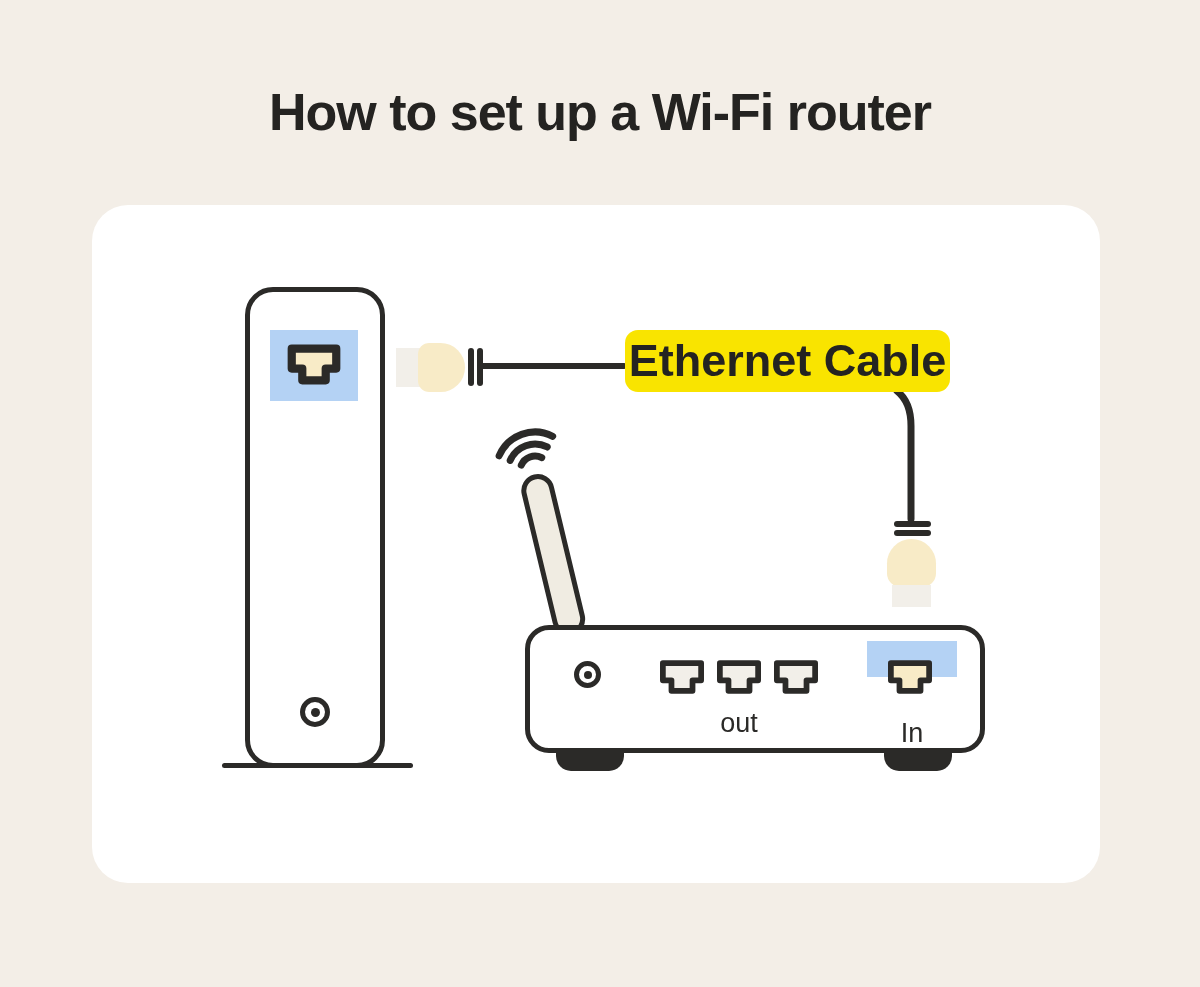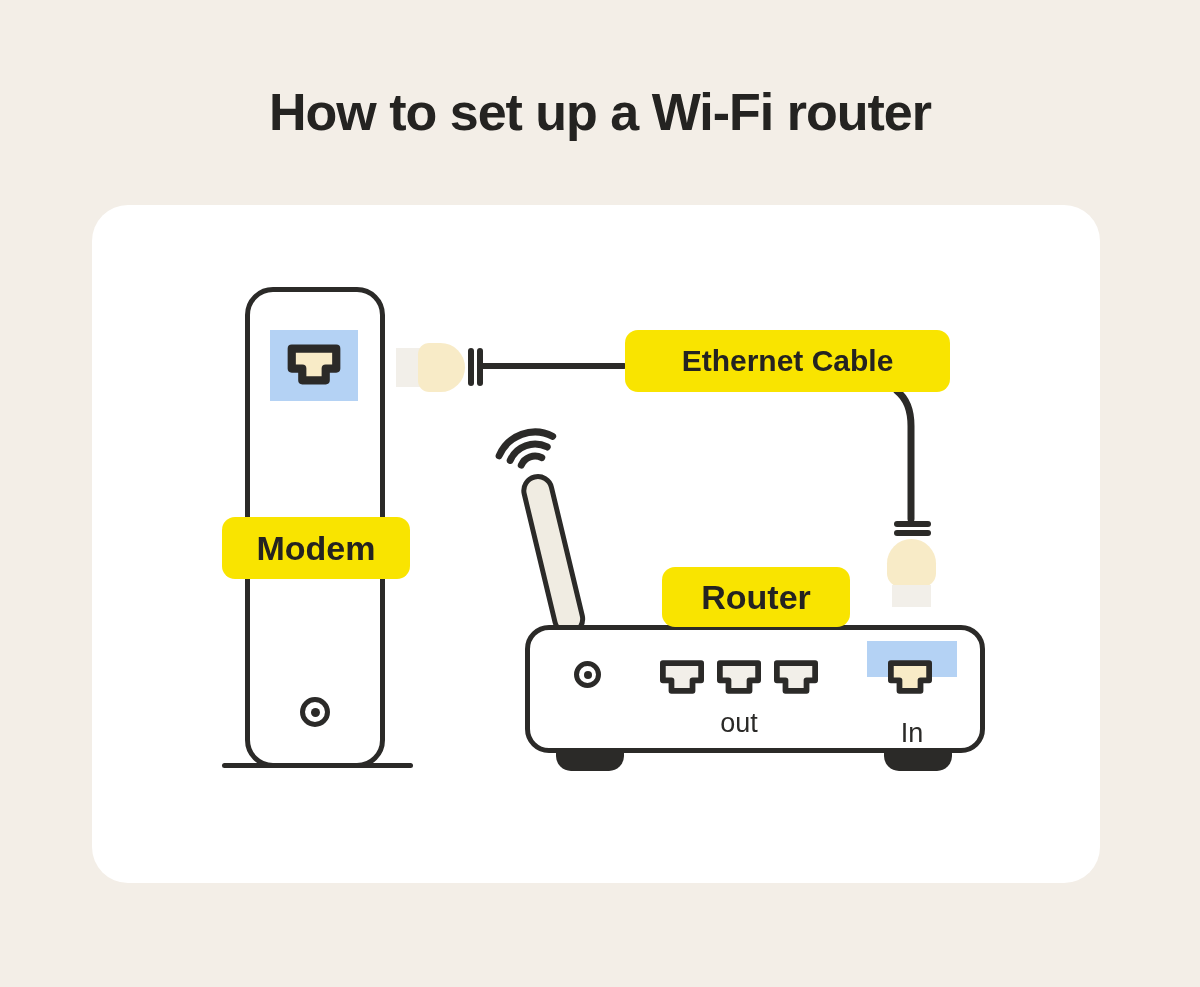--- a/index.html
+++ b/index.html
@@ -36,21 +36,21 @@
     display:flex;align-items:center;justify-content:center;
   }
   .power .dot{width:9px;height:9px;border-radius:50%;background:var(--outline-dark);}
   .modem-power{left:300px;top:697px;width:30px;height:30px;}
   
   .tag{
     background:var(--accent-yellow);border-radius:13px;color:var(--text-dark);
     font-weight:800;display:flex;align-items:center;justify-content:center;z-index:8;
   }
   .tag-modem{left:222px;top:517px;width:188px;height:62px;font-size:34px;}
-  .tag-ethernet{left:625px;top:330px;width:325px;height:62px;font-size:30px;}
+  .tag-ethernet{left:625px;top:330px;width:325px;height:62px;font-size:45px;}
   .tag-router{left:662px;top:567px;width:188px;height:60px;font-size:34px;}
   
   .plug1-base{left:396px;top:348px;width:28px;height:39px;background:var(--neutral-light);z-index:5;}
   .plug1-head{left:418px;top:343px;width:47px;height:49px;background:var(--port-cream);
     border-radius:12px 26px 26px 12px;z-index:5;}
   .vbar{width:6px;height:38px;background:var(--outline-dark);border-radius:3px;z-index:5;}
   .vbar1{left:468px;top:348px;} .vbar2{left:477px;top:348px;}
   .cable1{left:480px;top:363px;width:147px;height:6px;background:var(--outline-dark);border-radius:3px;z-index:5;}
   .hbar{width:37px;height:6px;background:var(--outline-dark);border-radius:3px;z-index:5;}
   .hbar1{left:894px;top:521px;} .hbar2{left:894px;top:530px;}
@@ -95,23 +95,20 @@
   <div class="abs modem-body"></div>
   <div class="abs modem-panel"></div>
   <div class="abs modem-port">
     <svg width="54" height="41" viewBox="0 0 46 35">
       <path d="M4,4 H42 V21 H33 V31 H13 V21 H4 Z" fill="var(--port-cream)" stroke="var(--outline-dark)" stroke-width="7" stroke-linejoin="round"></path>
     </svg>
   </div>
   <div class="abs power modem-power">
       <span class="dot"></span>
     </div>
-  <div class="abs tag tag-modem">
-    <span>Modem</span>
-  </div>
 
   <div class="abs plug1-base"></div>
   <div class="abs plug1-head"></div>
   <div class="abs vbar vbar1"></div>
   <div class="abs vbar vbar2"></div>
   <div class="abs cable1"></div>
 
   <div class="abs antenna"></div>
 
   <svg class="overlay-svg">
@@ -158,17 +155,14 @@
   <div class="abs in-panel"></div>
   <div class="abs port port-in">
     <svg width="44" height="34" viewBox="0 0 46 35">
       <path d="M3,3 H43 V21 H34 V32 H12 V21 H3 Z" fill="var(--port-cream)" stroke="var(--outline-dark)" stroke-width="6" stroke-linejoin="round"></path>
     </svg>
   </div>
 
   <div class="abs port-caption caption-out">out</div>
   <div class="abs port-caption caption-in">In</div>
 
-  <div class="abs tag tag-router">
-    <span>Router</span>
-  </div>
 
 </div>
 
 </body></html>

